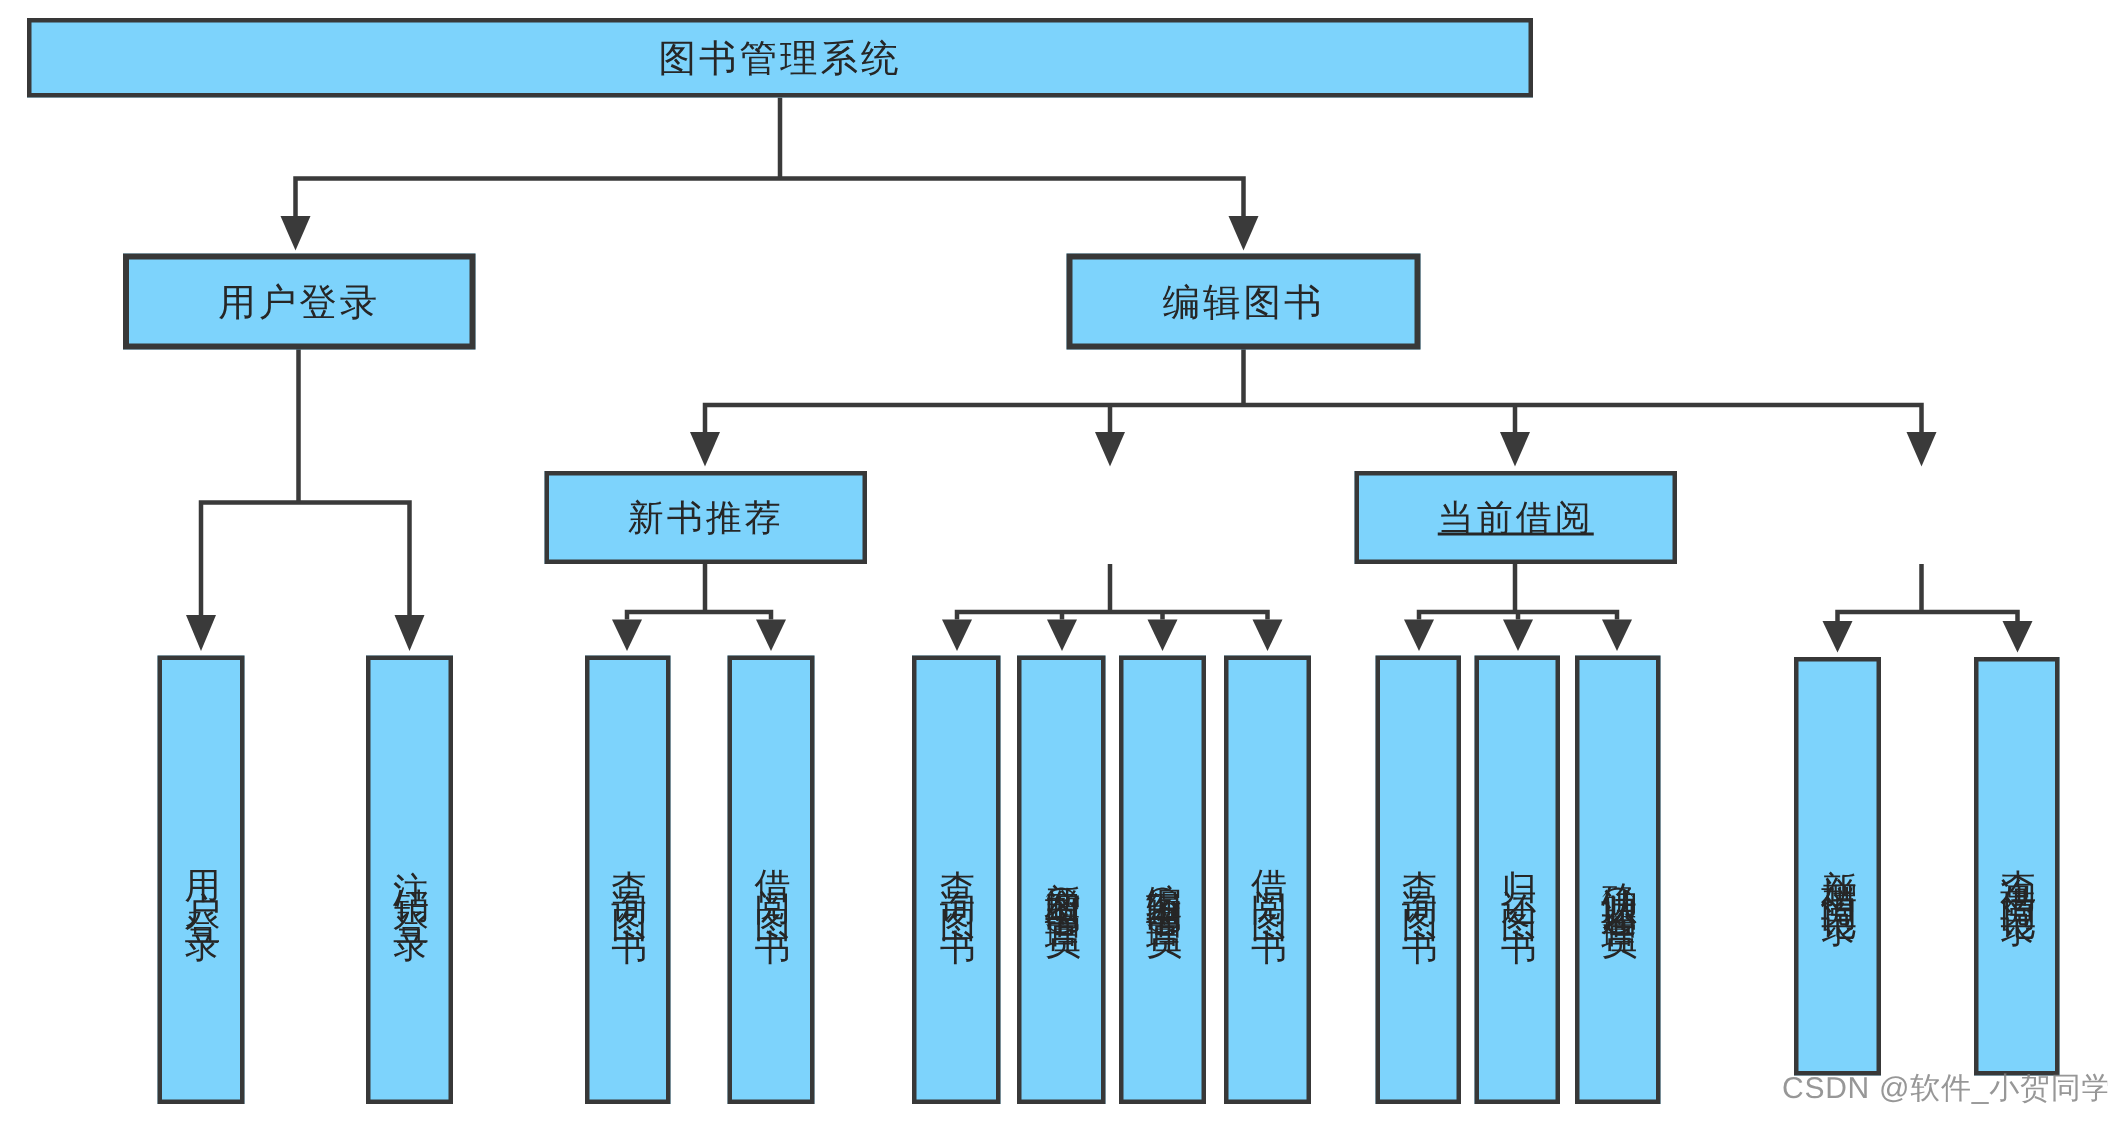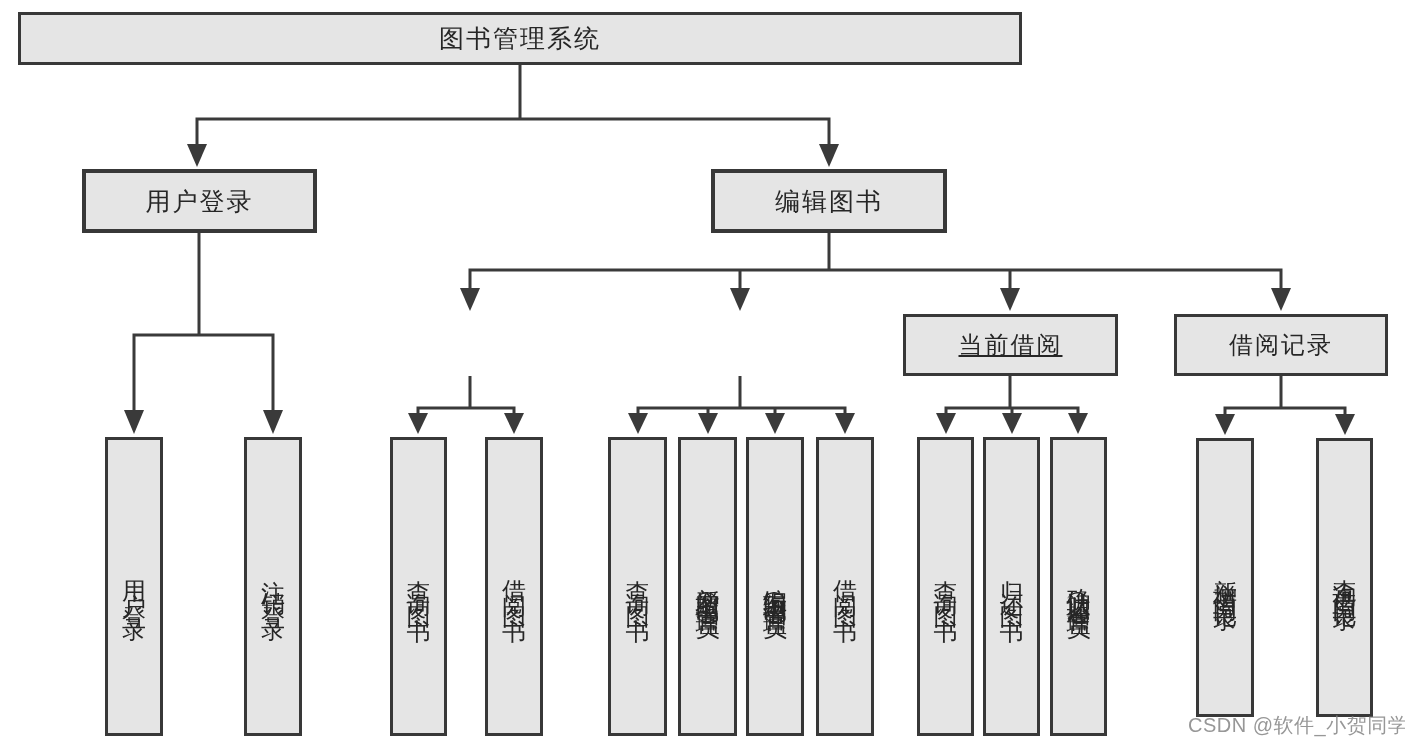--- a/index.html
+++ b/index.html
@@ -26,21 +26,21 @@
     stroke: #3a3a3a;
     stroke-width: 3;
     fill: none;
   }
   .connectors polygon {
     fill: #3a3a3a;
     stroke: none;
   }
   .box {
     position: absolute;
-    background: #e5e5e5;
+    background: #7dd3fc;
     border: 3px solid #383838;
     box-sizing: border-box;
     display: flex;
     align-items: center;
     justify-content: center;
     color: #262626;
     font-size: 24px;
     letter-spacing: 2px;
     white-space: nowrap;
   }
@@ -135,22 +135,22 @@
       <polygon points="1215,414 1235,414 1225,435"></polygon>
       <polygon points="1335,414 1355,414 1345,435"></polygon>
     </g>
   </svg>
 
   <div class="box root" id="n-root">图书管理系统</div>
 
   <div class="box lvl2" id="n-l2a">用户登录</div>
   <div class="box lvl2" id="n-l2b">编辑图书</div>
 
+  <div class="box lvl3" id="n-l3a">新书推荐</div>
   <div class="box lvl3" id="n-l3c">当前借阅</div>
-  <div class="box lvl3" id="n-l3d">借阅记录</div>
 
   <div class="box vbox len4" id="n-b1">
       <span>用户登录</span>
     </div>
   <div class="box vbox len4" id="n-b2">
       <span>注销登录</span>
     </div>
   <div class="box vbox len4" id="n-b3">
       <span>查询图书</span>
     </div>

